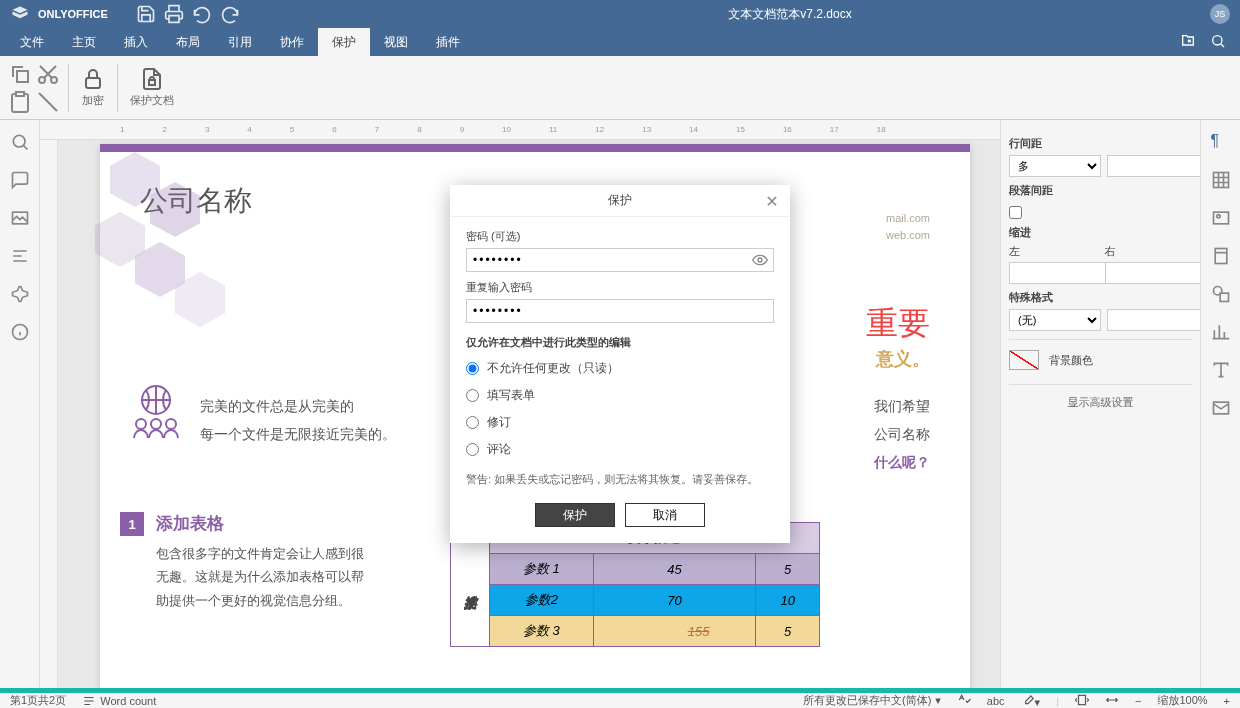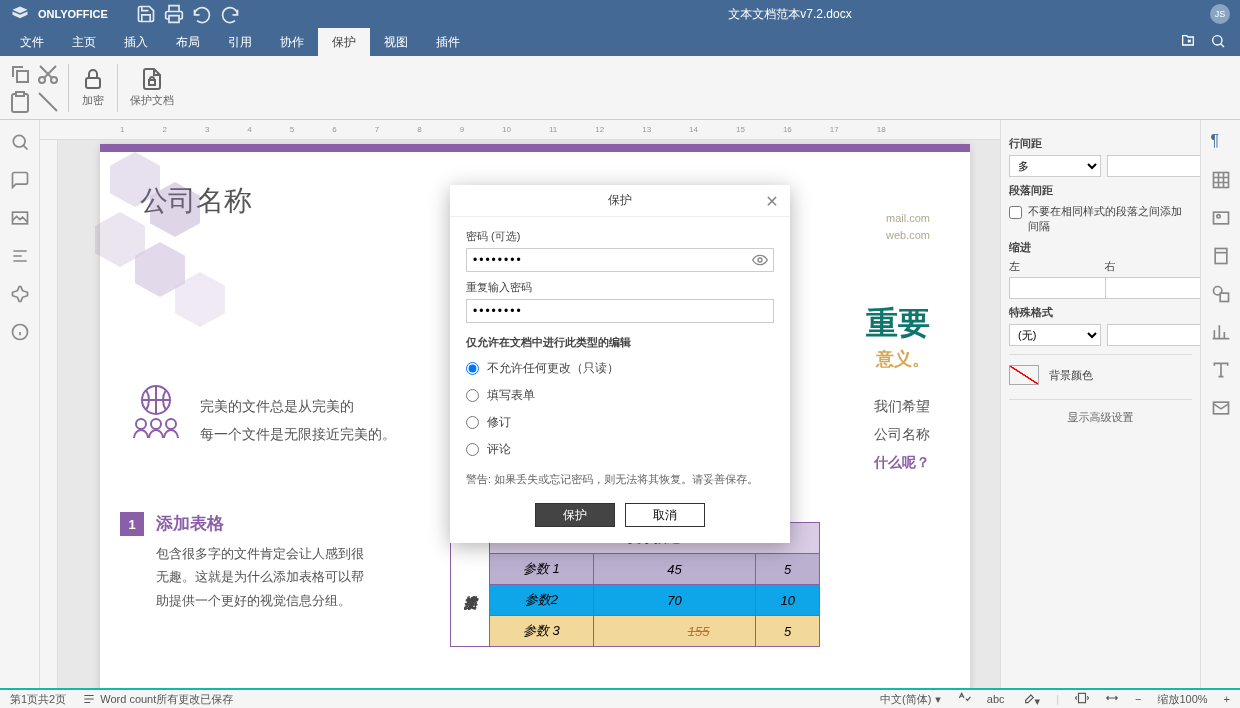--- a/index.html
+++ b/index.html
@@ -34,21 +34,21 @@
 .left-sidebar-icon { width: 20px; height: 20px; color: #888; }
 
 .doc-area { flex: 1; background: #e8e8e8; overflow: hidden; position: relative; }
 .hruler { height: 20px; background: #f5f5f5; border-bottom: 1px solid #ddd; font-size: 8px; color: #999; padding-left: 80px; display: flex; align-items: center; }
 .hruler span { margin-right: 38px; }
 .vruler { position: absolute; left: 0; top: 20px; width: 18px; bottom: 0; background: #f5f5f5; border-right: 1px solid #ddd; }
 .page { position: absolute; left: 60px; top: 24px; width: 870px; height: 560px; background: #fff; box-shadow: 0 2px 8px rgba(0,0,0,0.15); border-top: 8px solid #8b5fa8; }
 .page-content { padding: 30px 40px; }
 .page-title { font-size: 28px; color: #555; font-weight: normal; }
 .page-email { position: absolute; right: 40px; top: 58px; font-size: 11px; color: #b0a890; text-align: right; line-height: 1.5; }
-.page-heading { position: absolute; right: 40px; top: 150px; font-size: 32px; color: #0f766e; font-weight: bold; }
+.page-heading { position: absolute; right: 40px; top: 150px; font-size: 32px; color: #ef4444; font-weight: normal; }
 .page-heading2 { position: absolute; right: 40px; top: 195px; font-size: 18px; color: #d6a855; font-weight: bold; }
 .page-body { position: absolute; left: 100px; right: 40px; top: 240px; font-size: 14px; color: #555; line-height: 2; text-align: justify; }
 .page-step-num { position: absolute; left: 20px; top: 360px; width: 24px; height: 24px; background: #8b5fa8; color: #fff; display: flex; align-items: center; justify-content: center; font-size: 13px; font-weight: bold; }
 .page-step-title { position: absolute; left: 56px; top: 360px; font-size: 17px; color: #8b5fa8; font-weight: bold; }
 .page-step-body { position: absolute; left: 56px; top: 390px; width: 220px; font-size: 13px; color: #555; line-height: 1.8; }
 .page-table-title { position: absolute; left: 480px; top: 345px; font-size: 14px; color: #c0a050; font-weight: bold; }
 .page-table { position: absolute; left: 350px; top: 370px; width: 370px; border-collapse: collapse; font-size: 13px; font-style: italic; }
 .page-table th, .page-table td { border: 1px solid #8b5fa8; padding: 6px 10px; text-align: center; }
 .page-table th { background: #d9cce5; color: #444; font-weight: bold; }
 .page-table .rowlabel { background: #fff; writing-mode: vertical-rl; width: 30px; }
@@ -74,23 +74,23 @@
 .rp-col-l { font-size: 11px; margin-bottom: 3px; }
 .rp-link { color: #666; text-align: center; margin-top: 14px; cursor: pointer; border-top: 1px solid #ddd; padding-top: 10px; }
 .rp-color-row { display: flex; align-items: center; gap: 10px; margin-top: 8px; border-top: 1px solid #ddd; padding-top: 10px; }
 .rp-color-swatch { width: 30px; height: 20px; border: 1px solid #aaa; background: linear-gradient(to top right, transparent 47%, red 48%, red 52%, transparent 53%); }
 
 .right-tabs { width: 40px; background: #f5f5f5; border-left: 1px solid #ddd; display: flex; flex-direction: column; align-items: center; padding-top: 12px; gap: 18px; }
 .right-tabs-icon { width: 20px; height: 20px; color: #888; }
 .right-tabs-icon.active { color: #446995; }
 
 
-.statusbar { height: 20px; background: #f5f5f5; border-top: 2px solid #14b8a6; display: flex; align-items: center; font-size: 11px; color: #555; padding: 0 10px; justify-content: space-between; }
+.statusbar { height: 20px; background: #f5f5f5; border-top: 5px solid #14b8a6; display: flex; align-items: center; font-size: 11px; color: #555; padding: 0 10px; justify-content: space-between; }
 .statusbar-left, .statusbar-right { display: flex; align-items: center; gap: 16px; }
-.statusbar-center { flex: 1; text-align: left; }
+.statusbar-center { flex: 1; text-align: right; }
 .sb-item { display: flex; align-items: center; gap: 4px; }
 
 
 .dialog-overlay { position: absolute; inset: 0; display: flex; align-items: flex-start; justify-content: center; padding-top: 185px; }
 .dialog { width: 340px; background: #fff; box-shadow: 0 4px 20px rgba(0,0,0,0.3); font-size: 12px; }
 .dialog-header { height: 32px; display: flex; align-items: center; justify-content: center; border-bottom: 1px solid #eee; position: relative; font-size: 12px; color: #444; }
 .dialog-close { position: absolute; right: 8px; top: 6px; width: 20px; height: 20px; display: flex; align-items: center; justify-content: center; cursor: pointer; color: #888; font-size: 16px; }
 .dialog-body { padding: 12px 16px 16px; }
 .dlg-label { font-size: 11px; color: #444; margin-bottom: 4px; margin-top: 8px; }
 .dlg-input-wrap { position: relative; }
@@ -327,21 +327,20 @@
     <div class="rp-label">行间距</div>
     <div class="rp-row">
       <select class="rp-select"><option>多</option></select>
       <div class="rp-spin">
           <input value="1.15" style="">
         </div>
     </div>
     <div class="rp-label">段落间距</div>
     <label class="rp-check">
         <input type="checkbox" style="">
-        <span>不要在相同样式的段落之间添加间隔</span>
       </label>
     <div class="rp-label">缩进</div>
     <div class="rp-col-pair">
       <div class="rp-col">
         <div class="rp-col-l">左</div>
         <div class="rp-spin">
             <input value="0 厘米" style="">
             <div class="rp-spin-btns">
               <span>▲</span>
               <span>▼</span>

